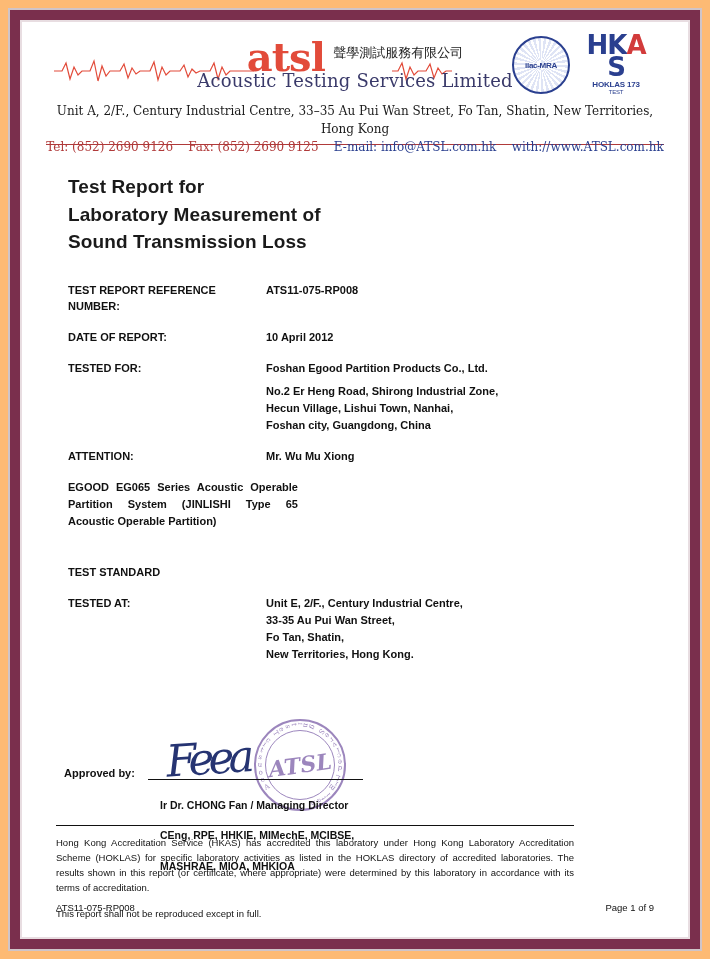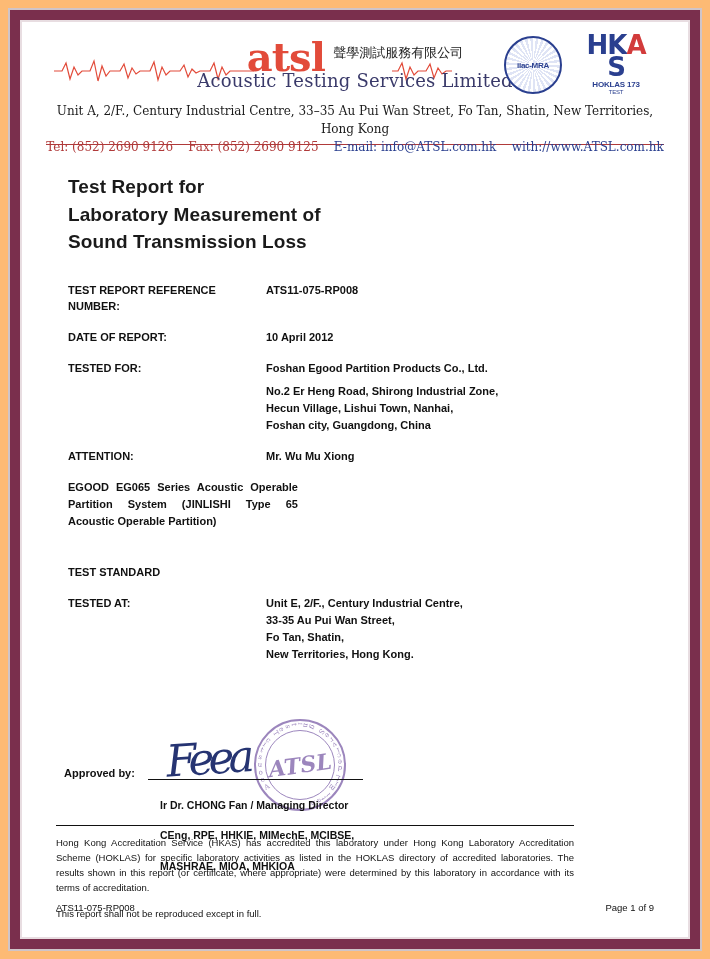--- a/index.html
+++ b/index.html
@@ -97,21 +97,21 @@
   }
   .atsl-sub {
     font-family: "DejaVu Serif", serif;
     font-size: 18px;
     color: #3a3a6a;
     margin-top: -6px;
     letter-spacing: 0.2px;
   }
   .ilac {
     position: absolute;
-    right: 96px;
+    right: 88px;
     top: 2px;
     width: 64px;
     height: 60px;
     text-align: center;
   }
   .ilac-circle {
     width: 58px; height: 58px;
     border-radius: 50%;
     border: 2px solid #2a3f8f;
     box-sizing: border-box;

